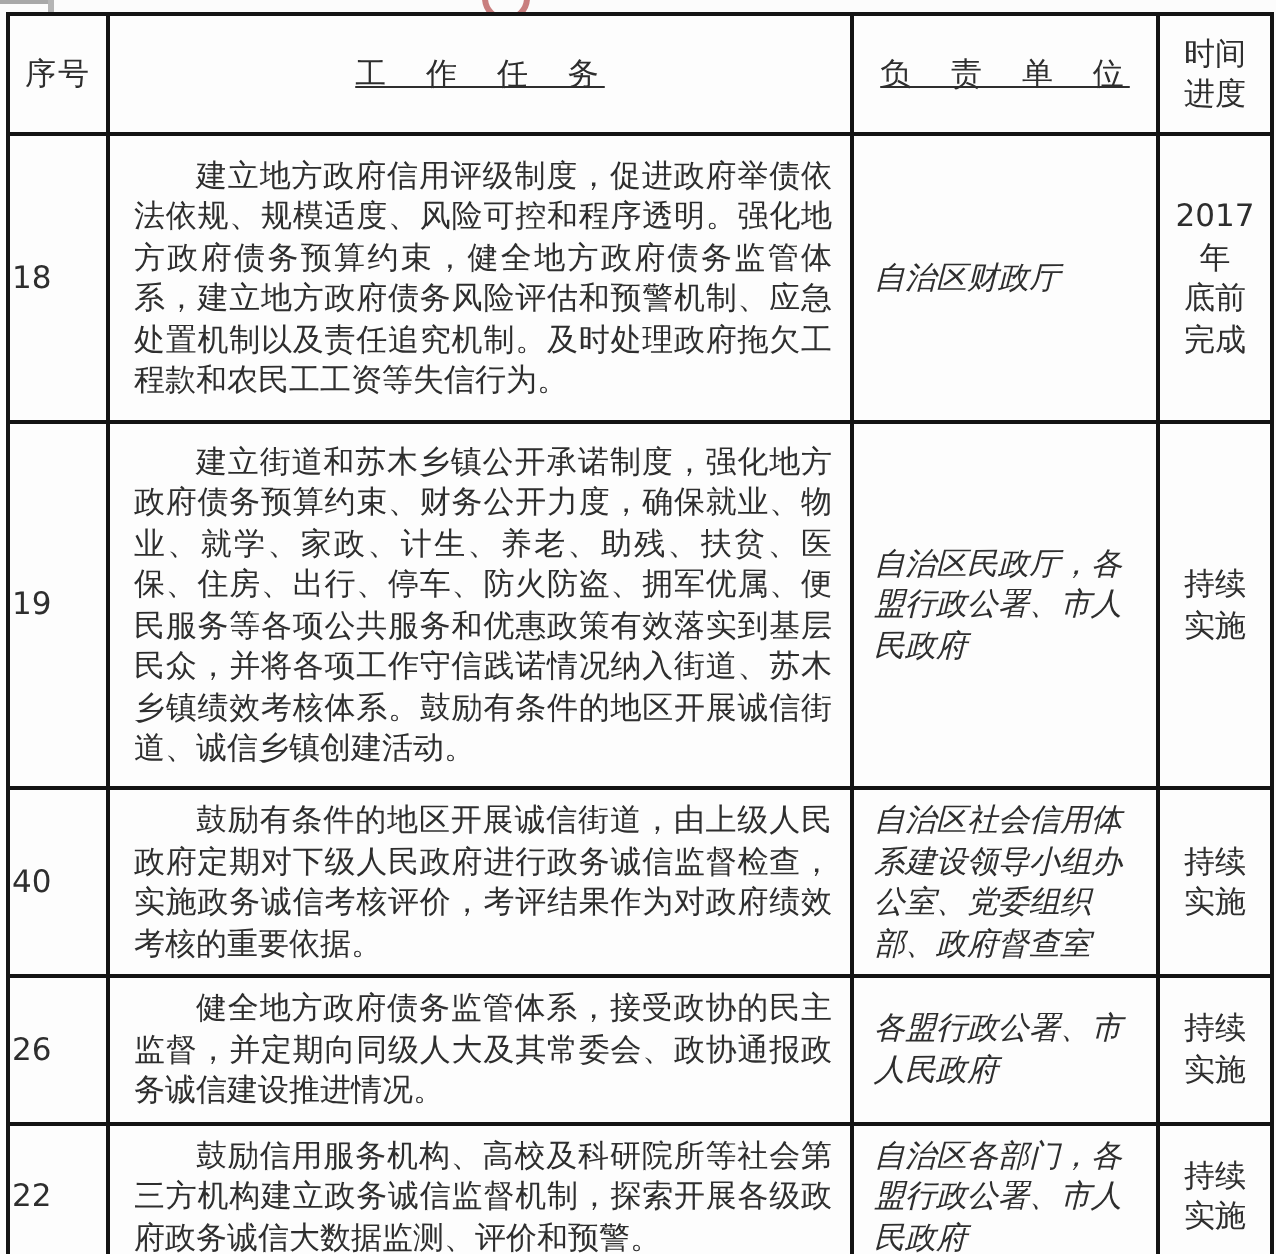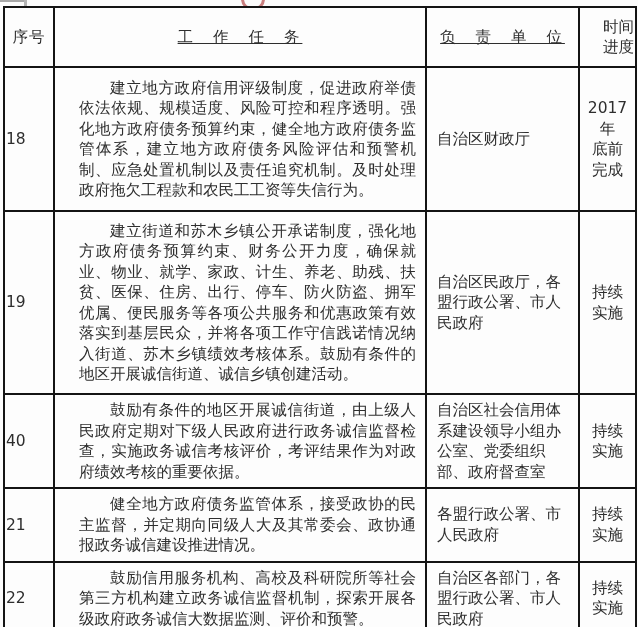--- a/index.html
+++ b/index.html
@@ -39,30 +39,31 @@
   table.doc th, table.doc td {
     border: 2px solid #141414;
     font-size: 15.5px;
     line-height: 20.5px;
     font-weight: normal;
     vertical-align: middle;
     overflow: hidden;
   }
   th.h-cell { text-align: center; letter-spacing: 1px; }
   th.h-task, th.h-unit { letter-spacing: 3px; word-spacing: 9px; text-decoration: underline; }
-  th.h-schedule { white-space: pre-line; letter-spacing: 0; text-align: right; }
+  th.h-schedule { white-space: pre-line; letter-spacing: 0; }
   td.c-no { text-align: left; }
   td.c-task {
     text-align: justify;
     text-indent: 31px;
-    padding: 5px 9px 5px 24px;
+    padding: 5px 9px 5px 12px;
   }
   td.c-unit {
     text-align: left;
     padding: 2px 15px 2px 10px;
+    font-style: italic;
   }
   td.c-schedule {
     text-align: center;
     white-space: pre-line;
     padding: 0 2px;
     margin-left: 32px;
   }
   tr.r-header { height: 60px; }
   tr.r-18 { height: 144px; }
   tr.r-19 { height: 183px; }
@@ -112,21 +113,21 @@
 实施</td>
       </tr>
       <tr class="r-20">
         <td class="c-no">40</td>
         <td class="c-task">鼓励有条件的地区开展诚信街道，由上级人民政府定期对下级人民政府进行政务诚信监督检查，实施政务诚信考核评价，考评结果作为对政府绩效考核的重要依据。</td>
         <td class="c-unit">自治区社会信用体系建设领导小组办公室、党委组织部、政府督查室</td>
         <td class="c-schedule">持续
 实施</td>
       </tr>
       <tr class="r-21">
-        <td class="c-no">21</td>
+        <td class="c-no">26</td>
         <td class="c-task">健全地方政府债务监管体系，接受政协的民主监督，并定期向同级人大及其常委会、政协通报政务诚信建设推进情况。</td>
         <td class="c-unit">各盟行政公署、市人民政府</td>
         <td class="c-schedule">持续
 实施</td>
       </tr>
       <tr class="r-22">
         <td class="c-no">22</td>
         <td class="c-task">鼓励信用服务机构、高校及科研院所等社会第三方机构建立政务诚信监督机制，探索开展各级政府政务诚信大数据监测、评价和预警。</td>
         <td class="c-unit">自治区各部门，各盟行政公署、市人民政府</td>
         <td class="c-schedule">持续

